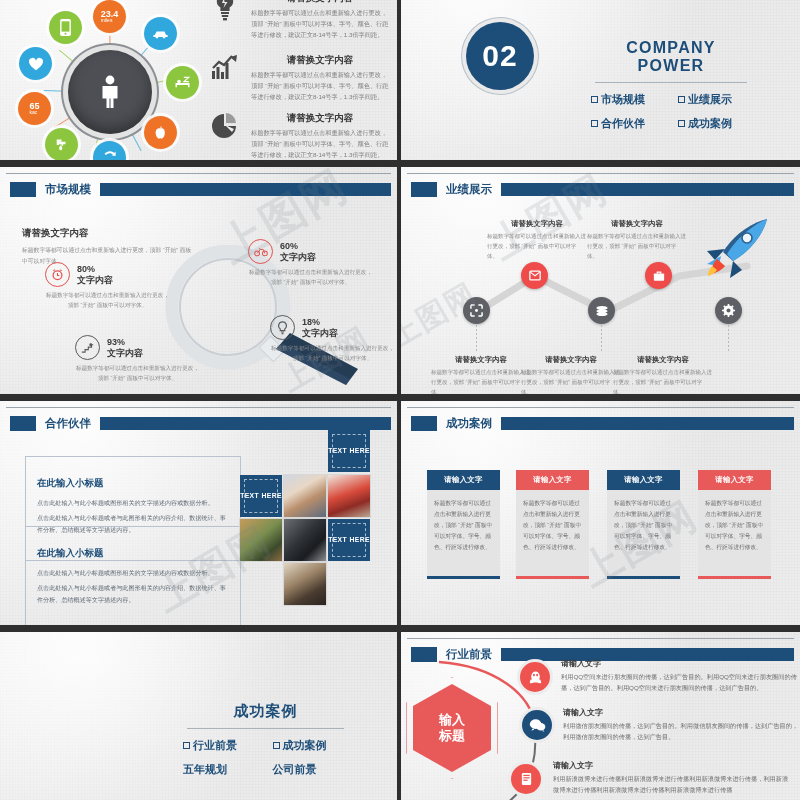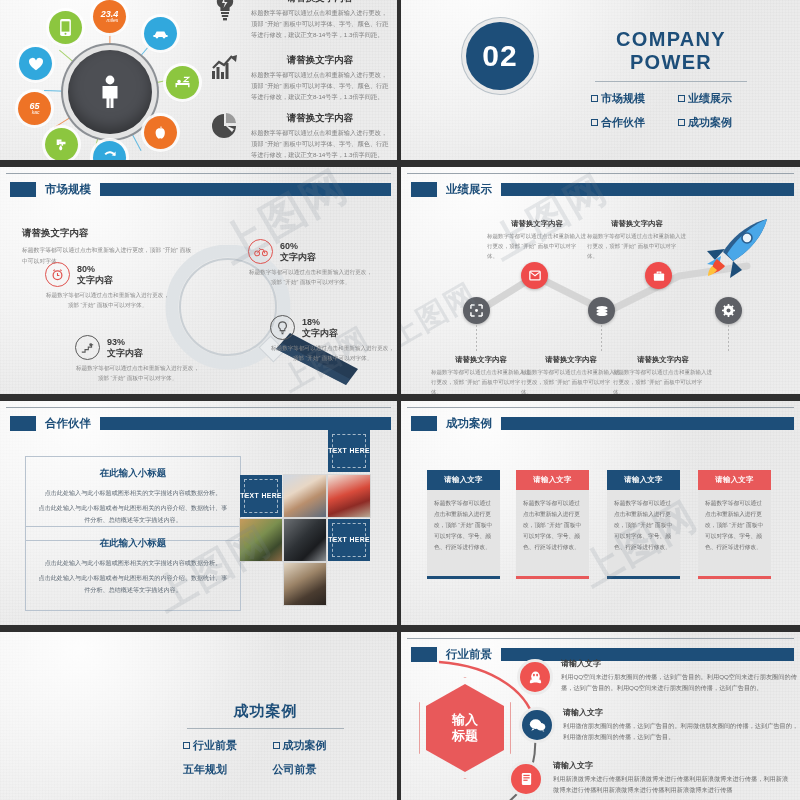--- a/index.html
+++ b/index.html
@@ -43,37 +43,37 @@
 
   
   .divnum {
     position:absolute; width:68px; height:68px; border-radius:50%;
     background:#1d4e79; color:#fff; display:flex; align-items:center; justify-content:center;
     font-size:30px; font-weight:bold; letter-spacing:1px;
     box-shadow: 0 0 0 4px #eaeaea, 0 0 0 5px #b9c2c9;
   }
   .divtitle { position:absolute; }
   .divtitle .cn { color:#1d4e79; font-size:15px; font-weight:bold; text-align:center; letter-spacing:1px;}
-  .divtitle .en { color:#1d4e79; font-size:20px; font-weight:bold; text-align:center; letter-spacing:1.3px; margin-top:6px;}
+  .divtitle .en { color:#1d4e79; font-size:16px; font-weight:bold; text-align:center; letter-spacing:1.3px; margin-top:17px;}
   .divtitle .rule { height:1px; background:#a9b3bb; margin:7px 4px 9px 4px;}
   .divitems { display:grid; grid-template-columns:1fr 1fr; gap:9px 14px; }
   .divitem { color:#1d4e79; font-size:11px; font-weight:bold; white-space:nowrap; display:flex; align-items:center; gap:3px;}
   .divitem .bx { display:inline-block; width:7px; height:7px; border:1.4px solid #1d4e79; }
 
   
   .wheel { position:absolute; }
   .hub {
     position:absolute; width:84px; height:84px; border-radius:50%;
     background:#4d4f54; box-shadow: 0 0 0 5px #e3e3e3, 0 0 0 7px #8c9095, inset 0 -6px 14px rgba(0,0,0,.35);
     display:flex; align-items:center; justify-content:center;
   }
   .node { position:absolute; width:33px; height:33px; border-radius:50%;
     display:flex; align-items:center; justify-content:center; color:#fff;
     box-shadow: 0 0 0 3px rgba(255,255,255,.85), 0 1px 3px rgba(0,0,0,.25); }
-  .node .lab { font-size:9px; font-weight:bold; line-height:.95; text-align:right;font-style:italic;}
+  .node .lab { font-size:9px; font-weight:bold; line-height:.95; text-align:left;}
   .node .lab small{ font-size:5px; display:block; font-weight:normal;}
   .spoke { position:absolute; height:1.2px; transform-origin:0 50%; opacity:.75; }
 
   
   .tblk { position:absolute; display:flex; gap:8px; align-items:flex-start;}
   .tblk .ic { width:36px; flex:0 0 36px; display:flex; align-items:center; justify-content:center; }
   .tblk .tx h4 { color:#3b3b3b; font-size:9.5px; text-align:center; margin-bottom:3px; font-weight:bold;}
   .tblk .tx p { color:#7c7c7c; font-size:6.2px; line-height:1.75; }
 
   
@@ -95,21 +95,21 @@
     display:flex; align-items:center; justify-content:center; color:#fff;
     box-shadow:0 1px 3px rgba(0,0,0,.25); }
   .pf-node.g { background:#5e6066; }
   .pf-node.r { background:#ef4b4b; }
   .pf-txt { position:absolute; width:100px; }
   .pf-txt h5 { color:#3b3b3b; font-size:7.4px; font-weight:bold; text-align:center; margin-bottom:3px;}
   .pf-txt p { color:#8a8a8a; font-size:5.5px; line-height:1.8; }
   .stem { position:absolute; width:1px; background:repeating-linear-gradient(180deg,#b8b8b8 0 2px,transparent 2px 4px); }
 
   
-  .pt-box { position:absolute; border:1px solid #b8c3cf; padding:10px 11px; width:216px;text-align:center; }
+  .pt-box { position:absolute; border:1px solid #b8c3cf; padding:20px 11px; width:216px; }
   .pt-box h4 { color:#1d4e79; font-size:9.5px; font-weight:bold; margin-bottom:7px;}
   .pt-box p { color:#5d6873; font-size:6.1px; line-height:2.0; margin-bottom:3px;}
   .tile { position:absolute; width:42px; height:42px; }
   .tile.blue { background:#1d4e79; display:flex; align-items:center; justify-content:center;
     color:#fff; font-size:6.8px; font-weight:bold; line-height:1.35; text-align:center; letter-spacing:.4px;}
   .tile.blue::after{ content:""; position:absolute; inset:4px; border:1px dashed rgba(255,255,255,.6); }
 
   
   .sc-card { position:absolute; width:73px; }
   .sc-card .cap { height:20px; display:flex; align-items:center; justify-content:center;
@@ -583,21 +583,21 @@
       <div class="sq"></div>
       <div class="ttl">行业前景</div>
       <div class="bar"></div>
     </div>
 
     <svg style="position:absolute; left:10px; top:26px;" width="160" height="145" viewBox="0 0 160 145">
       <path d="M28 4 C84 8 120 36 124 68" fill="none" stroke="#e8595a" stroke-width="2.4"></path>
       <path d="M124 78 C126 106 116 130 96 145" fill="none" stroke="#6b6b6b" stroke-width="2"></path>
     </svg>
 
-    <div class="hexwrap" style="left:25px; top:52px;">
+    <div class="hexwrap" style="left:12px; top:52px;">
       <div class="hex-ring"></div>
       <div class="hex">
         <span><span>输入</span><br><span>标题</span></span>
       </div>
     </div>
 
     <div class="io-node" style="left:119px; top:30px; background:#ef5350;">
       <svg width="15" height="15" viewBox="0 0 16 16">
           <ellipse cx="8" cy="7" rx="4.6" ry="5.4" fill="#fff"></ellipse>
           <ellipse cx="6.3" cy="5.4" rx="1" ry="1.4" fill="#ef5350"></ellipse>

